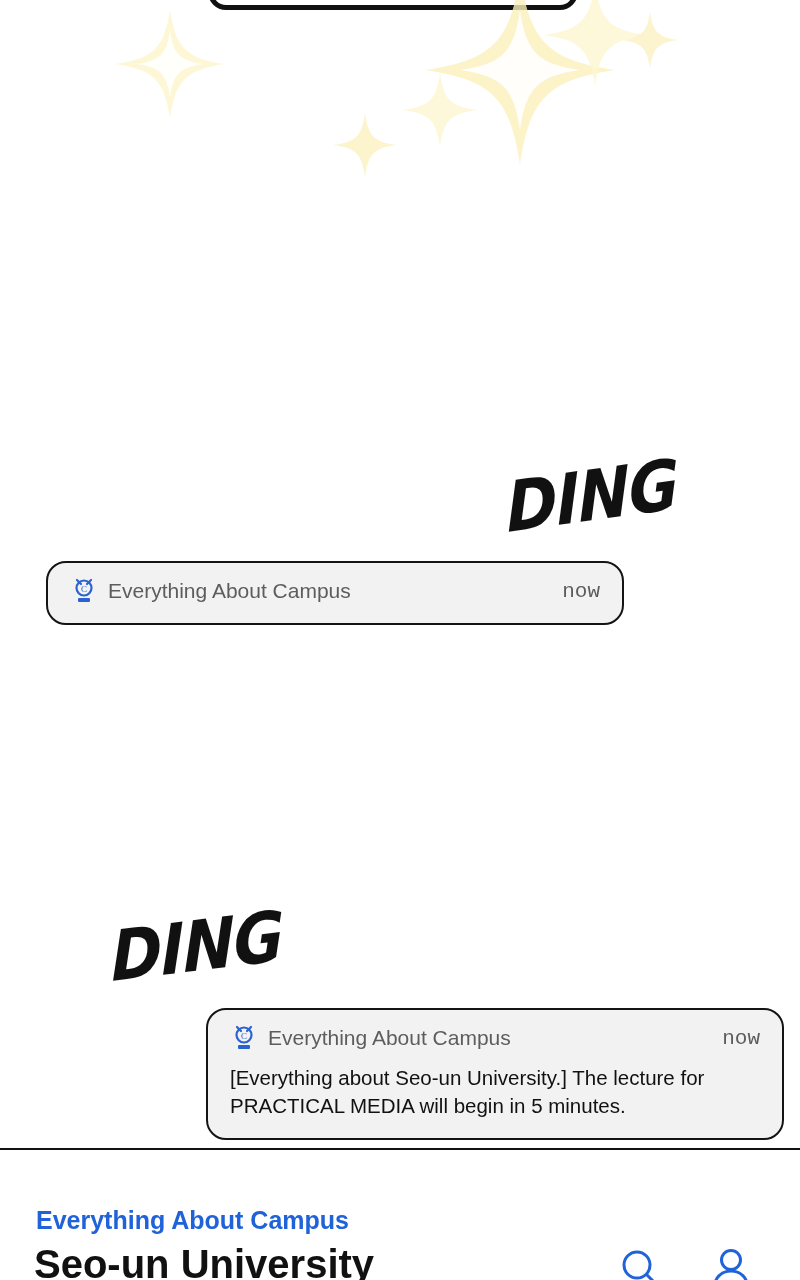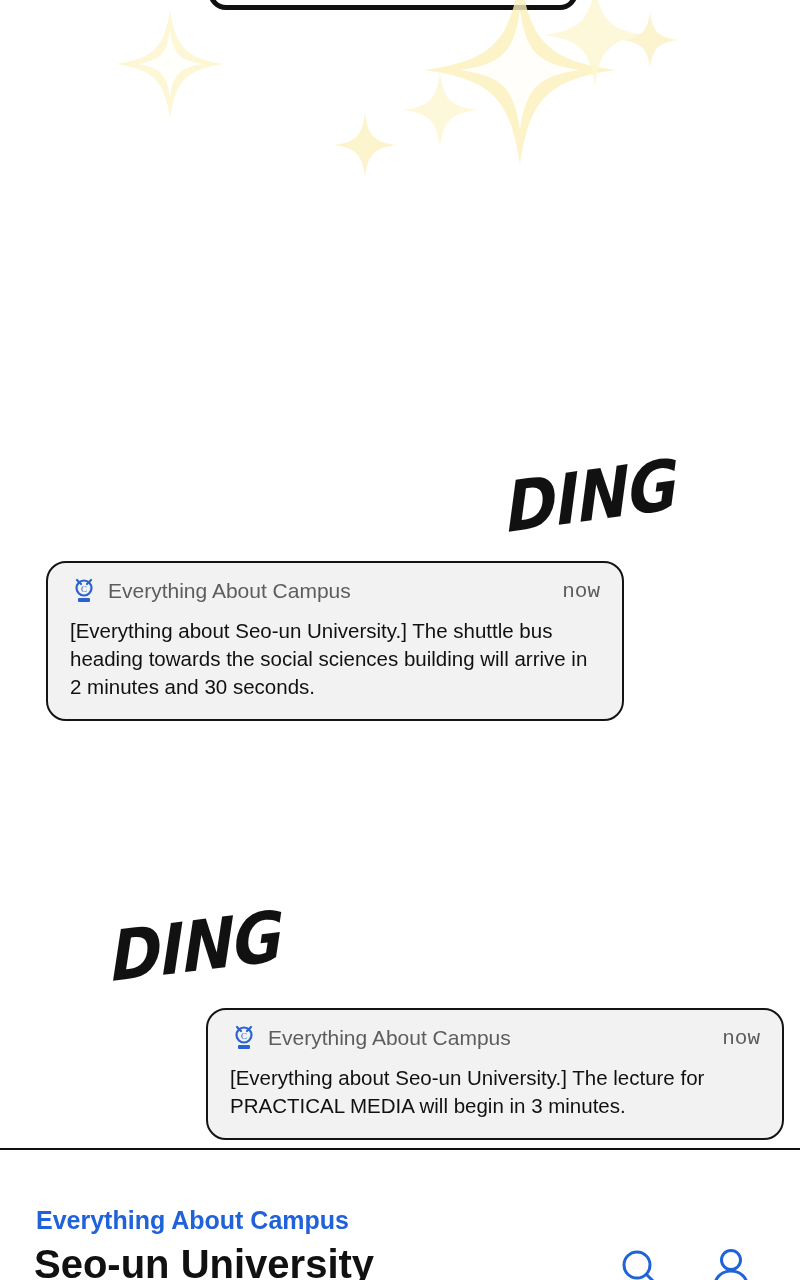--- a/index.html
+++ b/index.html
@@ -197,38 +197,37 @@
         <circle cx="14" cy="11" r="7.5" fill="none" stroke="#2a62d0" stroke-width="2.2"></circle>
         <text x="14" y="14.5" font-family="Liberation Serif, serif" font-size="9" fill="#2a62d0" text-anchor="middle">C</text>
         <path d="M7 3 L11 7" stroke="#2a62d0" stroke-width="2.2" stroke-linecap="round"></path>
         <path d="M21 3 L17 7" stroke="#2a62d0" stroke-width="2.2" stroke-linecap="round"></path>
         <rect x="8" y="21" width="12" height="4" rx="1" fill="#2a62d0"></rect>
       </svg>
     </span>
     <span class="toast-app">Everything About Campus</span>
     <span class="toast-time">now</span>
   </div>
-  <div class="toast-body">[Everything about Seo-un University.] The shuttle bus heading towards the social sciences building will arrive in 2 minutes and 30 seconds.</div>
 </div>
 
 <div class="toast toast-2">
   <div class="toast-head">
     <span class="app-icon">
       <svg width="28" height="28" viewBox="0 0 28 28">
         <circle cx="14" cy="11" r="7.5" fill="none" stroke="#2a62d0" stroke-width="2.2"></circle>
         <text x="14" y="14.5" font-family="Liberation Serif, serif" font-size="9" fill="#2a62d0" text-anchor="middle">C</text>
         <path d="M7 3 L11 7" stroke="#2a62d0" stroke-width="2.2" stroke-linecap="round"></path>
         <path d="M21 3 L17 7" stroke="#2a62d0" stroke-width="2.2" stroke-linecap="round"></path>
         <rect x="8" y="21" width="12" height="4" rx="1" fill="#2a62d0"></rect>
       </svg>
     </span>
     <span class="toast-app">Everything About Campus</span>
     <span class="toast-time">now</span>
   </div>
-  <div class="toast-body">[Everything about Seo-un University.] The lecture for PRACTICAL MEDIA will begin in 3 minutes.</div>
+  <div class="toast-body">[Everything about Seo-un University.] The lecture for PRACTICAL MEDIA will begin in 5 minutes.</div>
 </div>
 
 <div class="divider"></div>
 <div class="app-header">
   <div class="app-brand">Everything About Campus</div>
   <div class="app-title">Seo-un University</div>
 
   <div class="hdr-icon hdr-search">
     <svg width="46" height="46" viewBox="0 0 46 46">
       <circle cx="19" cy="19" r="13" fill="none" stroke="#2062d8" stroke-width="3"></circle>

